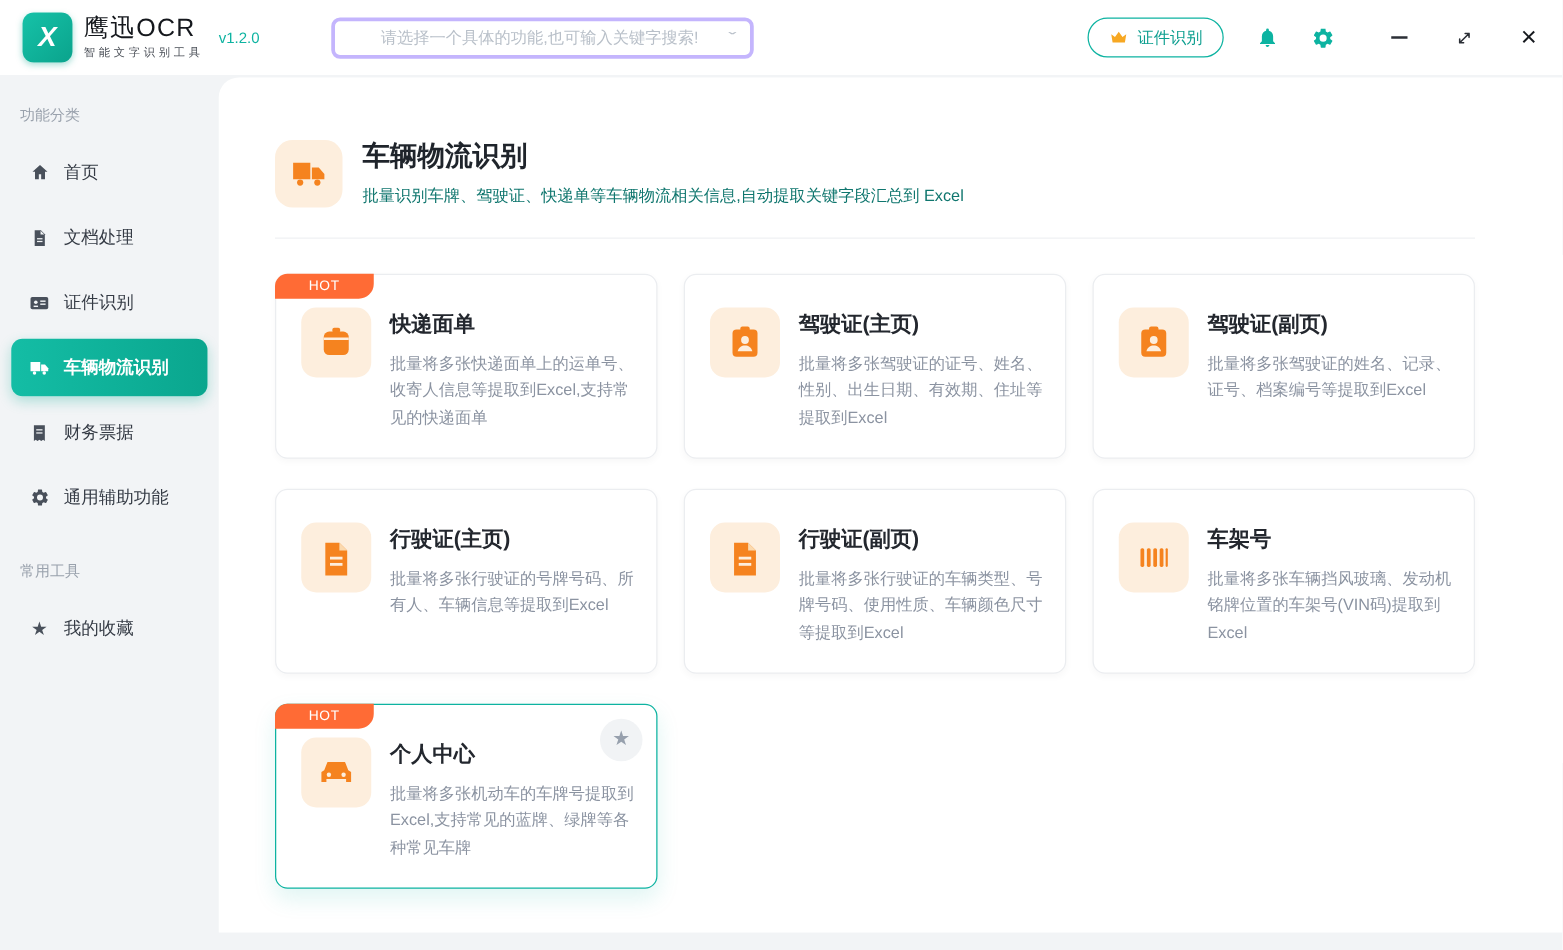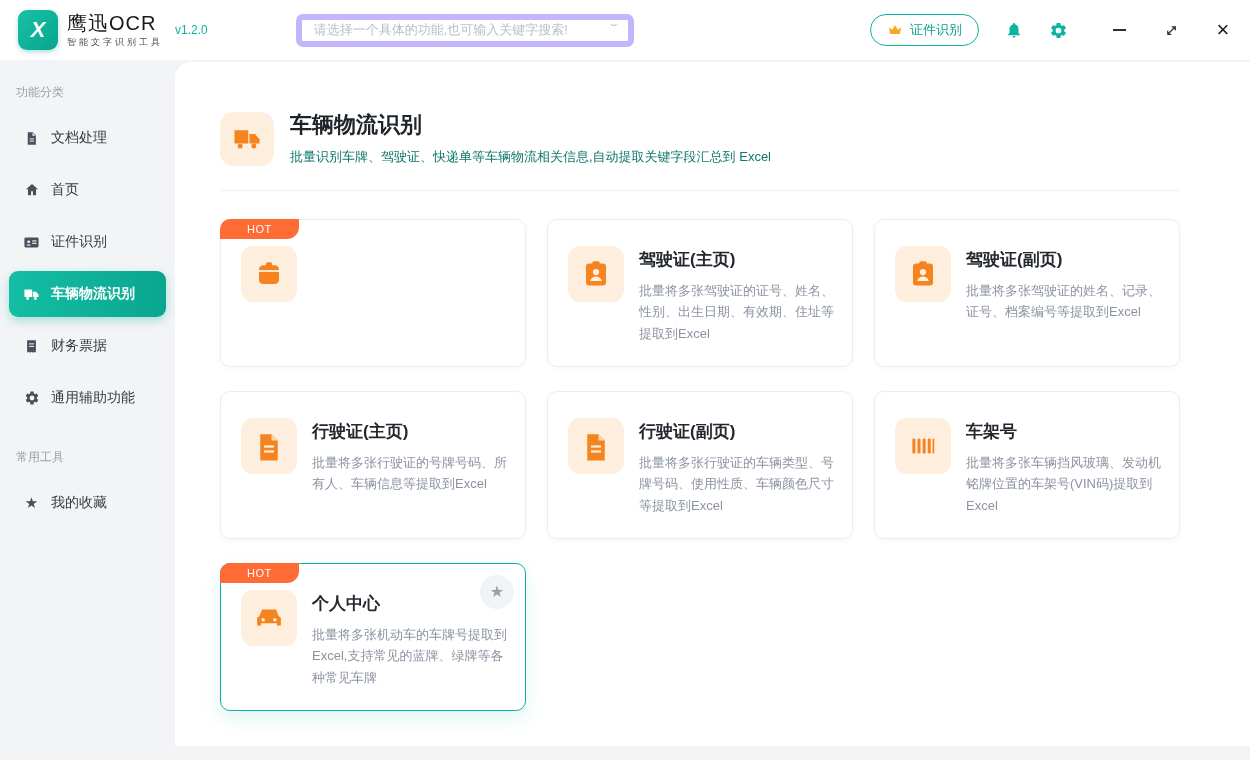--- a/index.html
+++ b/index.html
@@ -22,23 +22,23 @@
     background: linear-gradient(135deg, #16c2a8, #0aa38c);
     color: #fff; font-weight: 800; font-size: 22px; font-style: italic;
     display: flex; align-items: center; justify-content: center;
     box-shadow: 0 2px 5px rgba(10,163,140,.35);
   }
   .brand-text { margin-left: 9px; }
   .app-name { font-size: 20px; font-weight: 400; color: #15181d; letter-spacing: 1px; line-height: 22px; }
   .app-sub { font-size: 9px; color: #4a4f57; letter-spacing: 3px; margin-top: 2px; }
   .version { font-size: 12px; color: #0db3a1; margin-left: 12px; align-self: center; }
   .search {
-    margin-left: 88px; width: 338px; height: 33px;
-    border: 6px solid #c4b5fd; border-radius: 7px; background: #fff;
-    display: flex; align-items: center; padding: 0 12px; cursor: pointer;
+    margin-left: 57px; width: 338px; height: 33px;
+    border: 3px solid #c4b5fd; border-radius: 7px; background: #fff;
+    display: flex; align-items: center; padding: 0 12px; cursor: pointer; text-align: center;
   }
   .search-placeholder { font-size: 13px; color: #b9c0c9; flex: 1; white-space: nowrap; overflow: hidden; }
   .search .chevron { color: #b9c0c9; font-size: 12px; transform: scaleX(1.6); }
   .top-right { margin-left: auto; display: flex; align-items: center; gap: 26px; }
   .user-center {
     display: flex; align-items: center; gap: 7px;
     border: 1px solid #0db3a1; border-radius: 17px; background: #fff;
     padding: 6px 16px; cursor: pointer; color: #0d9f90; font-size: 13px;
     font-family: inherit;
   }
@@ -169,37 +169,37 @@
         </button>
     </div>
   </div>
 </header>
 
 <aside class="sidebar">
   <div class="side-section-label">功能分类</div>
 
   <div class="side-item">
     <span class="si-icon">
+      <svg viewBox="0 0 24 24" width="16" height="16">
+          <path fill="currentColor" d="M12 3l9 8h-3v9h-4.6v-6H10.6v6H6v-9H3z"></path>
+        </svg>
+    </span>
+    <span>首页</span>
+  </div>
+
+  <div class="side-item">
+    <span class="si-icon">
       <svg viewBox="0 0 24 24" width="15" height="15">
           <path fill="currentColor" d="M6 2h8l5 5v15H6z"></path>
           <path fill="#f2f4f6" d="M13.5 2.7V7.5h4.8z"></path>
           <rect x="9" y="12" width="7" height="1.6" fill="#f2f4f6"></rect>
           <rect x="9" y="15.5" width="7" height="1.6" fill="#f2f4f6"></rect>
         </svg>
     </span>
     <span>文档处理</span>
-  </div>
-
-  <div class="side-item">
-    <span class="si-icon">
-      <svg viewBox="0 0 24 24" width="16" height="16">
-          <path fill="currentColor" d="M12 3l9 8h-3v9h-4.6v-6H10.6v6H6v-9H3z"></path>
-        </svg>
-    </span>
-    <span>首页</span>
   </div>
 
   <div class="side-item">
     <span class="si-icon">
       <svg viewBox="0 0 24 24" width="17" height="17">
           <rect x="2" y="5" width="20" height="14" rx="2" fill="currentColor"></rect>
           <circle cx="8" cy="11" r="2" fill="#f2f4f6"></circle>
           <rect x="13" y="9" width="6" height="1.6" fill="#f2f4f6"></rect>
           <rect x="13" y="12.4" width="6" height="1.6" fill="#f2f4f6"></rect>
           <rect x="5.5" y="14.8" width="5" height="1.6" fill="#f2f4f6"></rect>
@@ -272,20 +272,24 @@
     <div class="card">
       <span class="hot-badge">HOT</span>
       <div class="card-body">
         <div class="card-icon">
           <svg viewBox="0 0 24 24" width="30" height="30">
               <rect x="4" y="5" width="16" height="15" rx="3.5" fill="currentColor"></rect>
               <path d="M4 9.6h16" stroke="#fdeedd" stroke-width="1.5"></path>
               <rect x="9.5" y="2.6" width="5" height="3" rx="1.2" fill="currentColor"></rect>
             </svg>
         </div>
+        <div>
+          <div class="card-title">快递面单</div>
+          <div class="card-desc">批量将多张快递面单上的运单号、收寄人信息等提取到Excel,支持常见的快递面单</div>
+        </div>
       </div>
     </div>
 
     <div class="card">
       <div class="card-body">
         <div class="card-icon">
           <svg viewBox="0 0 24 24" width="30" height="30">
               <rect x="4" y="3.6" width="16" height="17.5" rx="2.6" fill="currentColor"></rect>
               <rect x="9" y="1.8" width="6" height="3.6" rx="1.3" fill="currentColor"></rect>
               <circle cx="12" cy="10.4" r="2.5" fill="#fdeedd"></circle>

